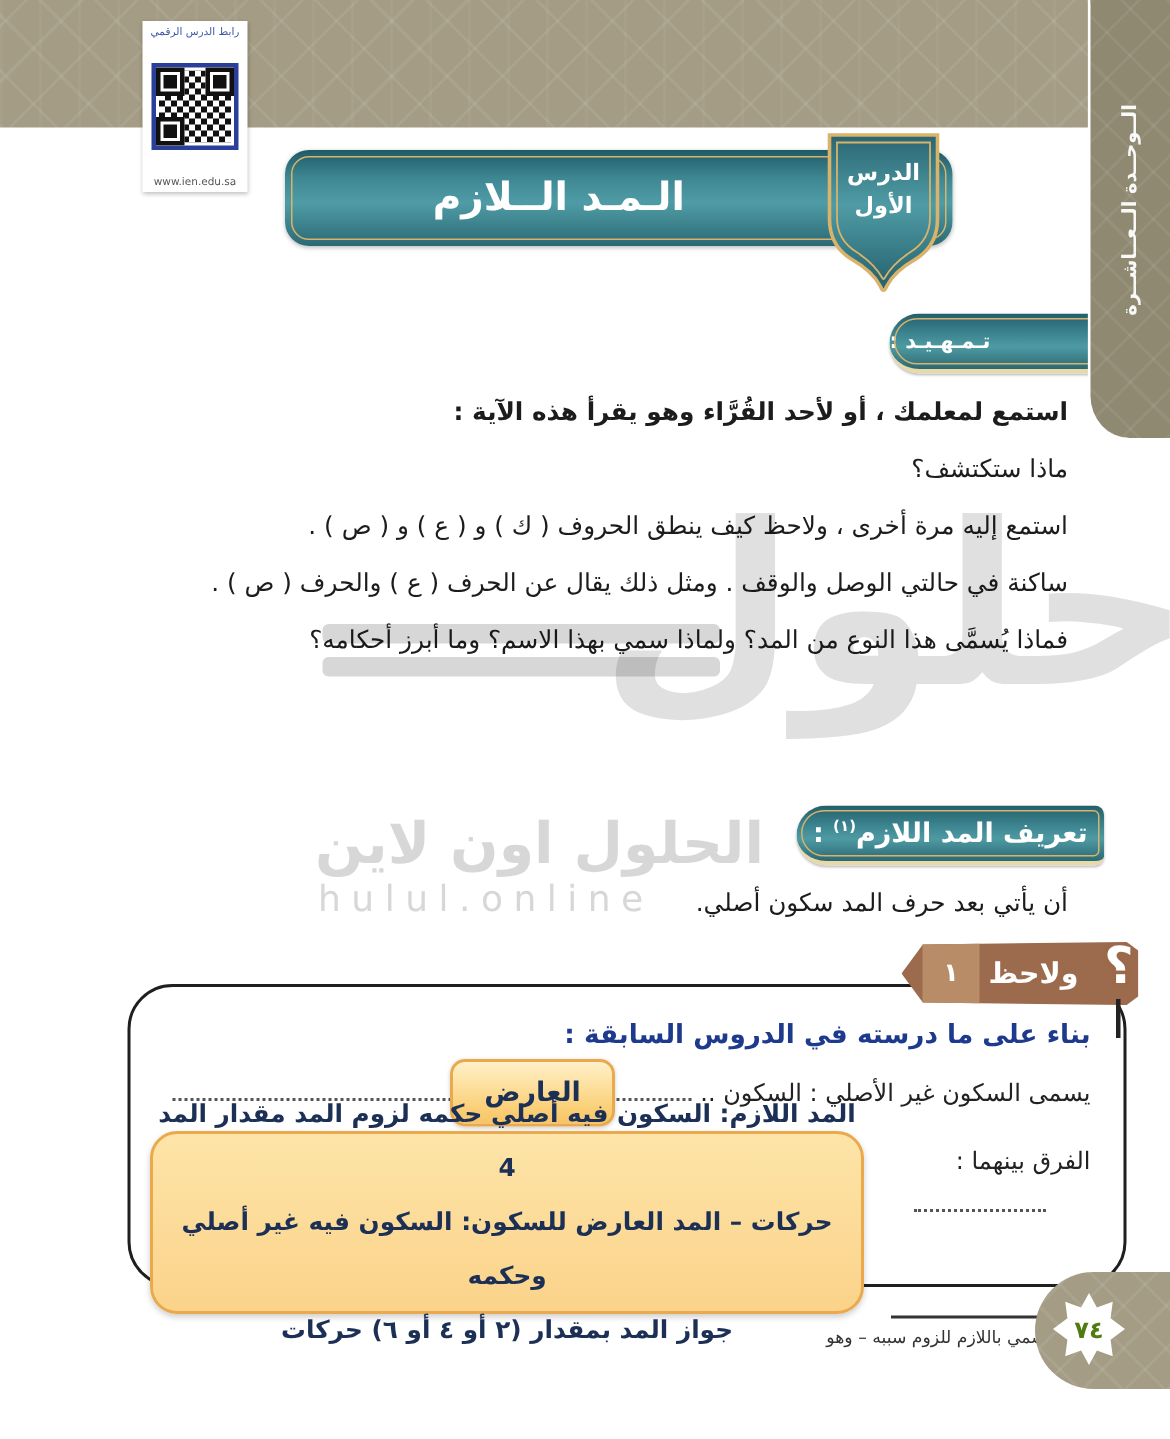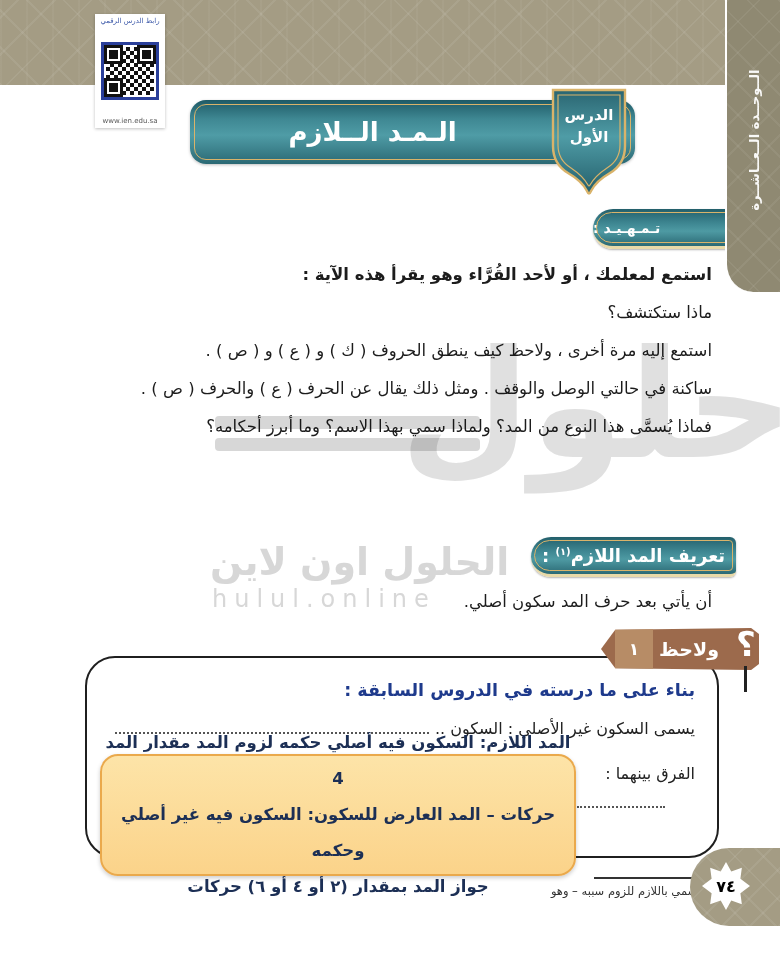--- a/index.html
+++ b/index.html
@@ -136,21 +136,21 @@
     font-size:19px;font-weight:bold;
   }
   .qmark{
     position:absolute;left:736px;top:624px;z-index:4;color:#ffffff;
     font-size:34px;font-weight:bold;text-shadow:0 0 2px #9c6a4c, 0 0 3px #9c6a4c;
   }
   .qmark-tail{left:744px;top:666px;width:2.5px;height:26px;background:#222;z-index:4;}
 
   .activity-box{
     left:85px;top:656px;width:630px;height:198px;
-    border:2px solid #1f1f1f;border-radius:30px;background:#fff;z-index:2;
+    border:2px solid #1f1f1f;border-radius:30px;background:#fff;z-index:2;padding-left:32px;
   }
   .act-heading{
     position:absolute;top:22px;right:22px;color:#1e3a8c;font-weight:bold;font-size:17.5px;direction:rtl;
   }
   .act-row{
     position:absolute;top:60px;right:22px;left:22px;direction:rtl;
     display:flex;align-items:baseline;font-size:16px;color:#222;
   }
   .act-row-text{white-space:nowrap;}
   .dots{flex:1;border-bottom:2.5px dotted #555;margin:0 6px;height:14px;}
@@ -187,21 +187,21 @@
     background-image:
       repeating-linear-gradient(45deg, rgba(255,255,255,.07) 0 2px, transparent 2px 20px),
       repeating-linear-gradient(-45deg, rgba(255,255,255,.07) 0 2px, transparent 2px 20px);
     border-radius:40px 0 0 40px;
   }
   .page-star{
     position:absolute;left:12px;top:14px;width:48px;height:48px;background:#fff;
     clip-path:polygon(50% 0%,61% 20%,83% 12%,80% 35%,100% 50%,80% 65%,83% 88%,61% 80%,50% 100%,39% 80%,17% 88%,20% 65%,0% 50%,20% 35%,17% 12%,39% 20%);
     display:flex;align-items:center;justify-content:center;
   }
-  .page-num{color:#000000;font-weight:bold;font-size:16px;}
+  .page-num{color:#4d7c0f;font-weight:bold;font-size:16px;}
 </style>
 </head>
 <body>
 
 <div class="abs top-band"></div>
 
 <div class="abs side-tab">
   <span class="side-label">الــوحــدة الــعــاشــرة</span>
 </div>
 
@@ -273,20 +273,21 @@
 
 <div class="abs activity-box">
   <div class="act-heading">بناء على ما درسته في الدروس السابقة :</div>
   <div class="act-row">
     <span class="act-row-text">يسمى السكون غير الأصلي : السكون ..</span>
     <span class="dots"></span>
   </div>
   <div class="act-q2">الفرق بينهما :</div>
   <div class="dots-short"></div>
 
+  <div class="chip">العارض</div>
   <div class="big-answer">
     <div>المد اللازم: السكون فيه أصلي حكمه لزوم المد مقدار المد 4</div>
     <div>حركات – المد العارض للسكون: السكون فيه غير أصلي وحكمه</div>
     <div>جواز المد بمقدار (٢ أو ٤ أو ٦) حركات</div>
   </div>
 </div>
 
 <div class="abs footnote-rule"></div>
 <div class="abs footnote">(١) سمي باللازم للزوم سببه – وهو</div>
 

